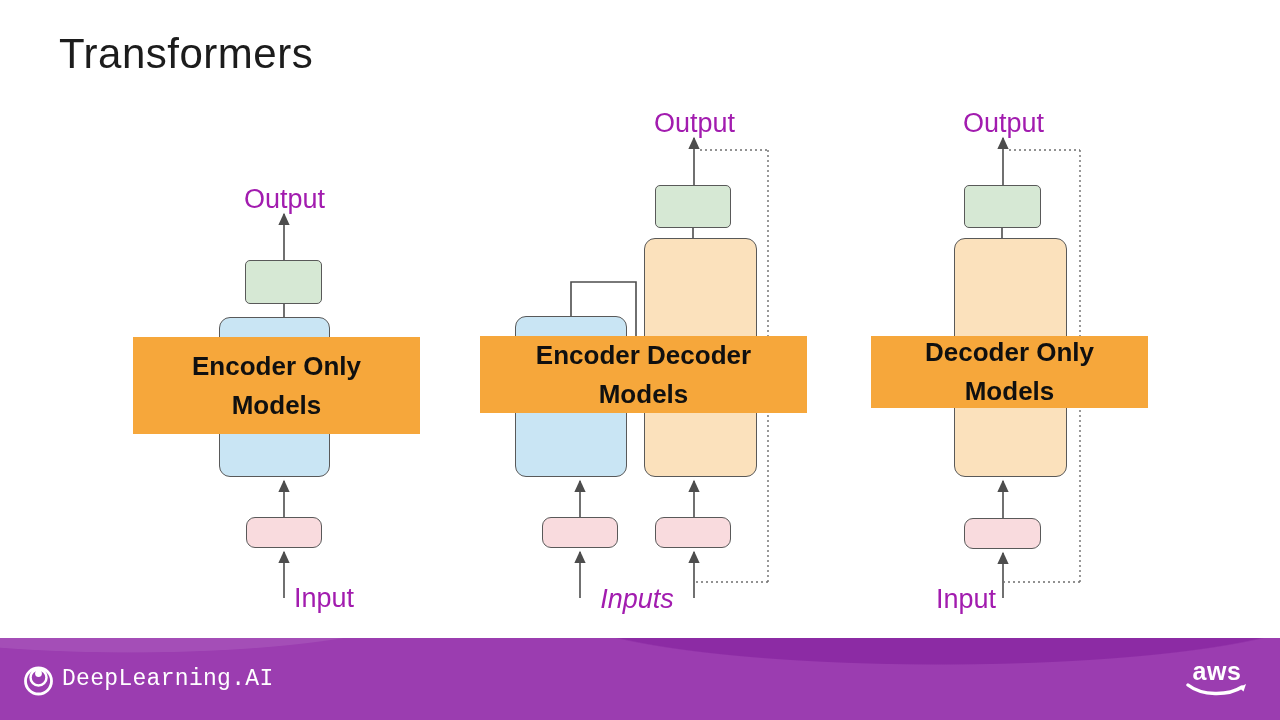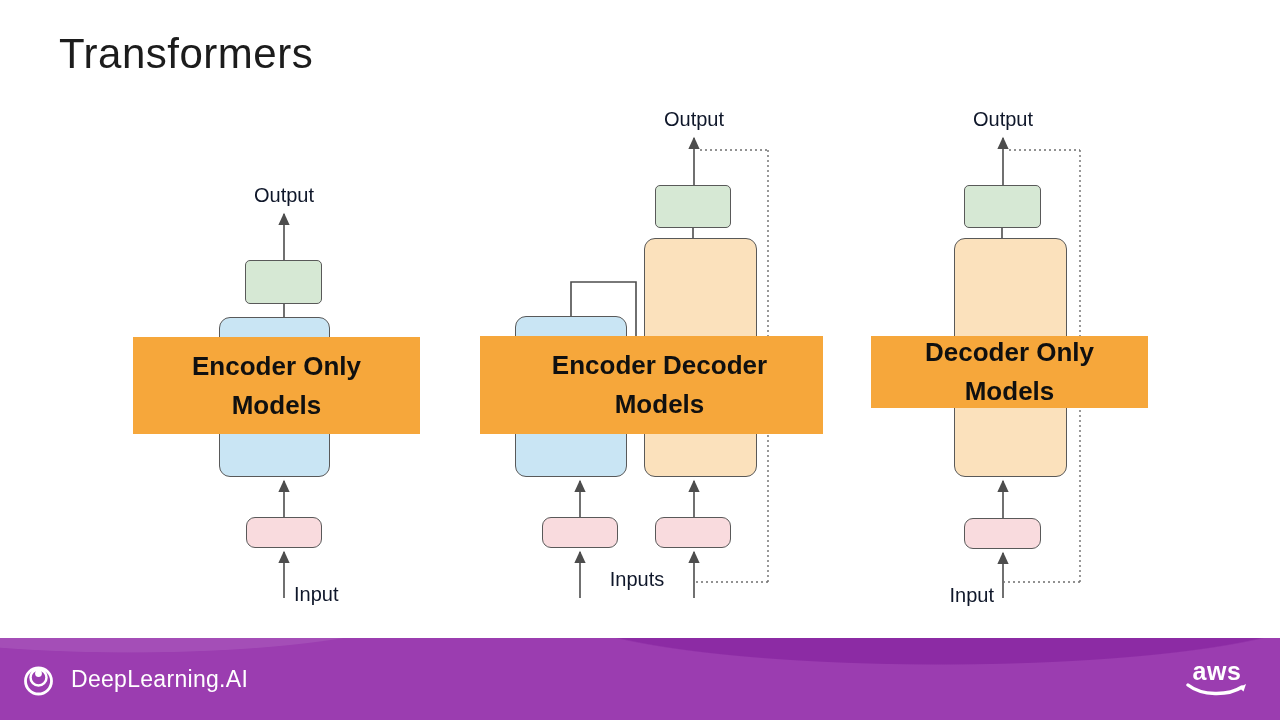--- a/index.html
+++ b/index.html
@@ -8,21 +8,21 @@
     background:#ffffff;
     font-family:"Liberation Sans", sans-serif;
   }
   .slide{position:absolute;inset:0;}
   .title{
     position:absolute;left:55px;top:26px;margin:4px;
     font-size:42px;font-weight:500;color:var(--title-color,#1c1c1c);
     letter-spacing:0.5px;
   }
   .lbl{
-    position:absolute;font-size:20px;color:#0f172a;z-index:1;
+    position:absolute;font-size:27px;color:#a21caf;z-index:1;
   }
   .lbl.center{text-align:center;}
   .lbl.right{text-align:right;}
   .box{
     position:absolute;z-index:1;box-sizing:border-box;
     border:1.6px solid var(--stroke-gray,#595959);
   }
   .box.green{background:var(--head-green,#D6E8D4);border-radius:5px;}
   .box.blue{background:var(--encoder-blue,#C9E5F4);border-radius:11px;}
   .box.peach{background:var(--decoder-peach,#FBE1BC);border-radius:11px;}
@@ -39,21 +39,21 @@
   }
   .footer{
     position:absolute;left:0;top:638px;width:1280px;height:82px;z-index:4;
     background:
       radial-gradient(ellipse 640px 95px at 940px -30px, #8C2BA4 0%, #8C2BA4 59%, rgba(140,43,164,0) 60%),
       radial-gradient(ellipse 520px 80px at 130px -30px, rgba(255,255,255,0.09) 0%, rgba(255,255,255,0.09) 55%, rgba(255,255,255,0) 56%),
       var(--footer-purple,#9B3DB0);
     display:flex;align-items:center;justify-content:space-between;
     padding:0 30px 0 22px;box-sizing:border-box;overflow:hidden;
   }
-  .brand{display:flex;align-items:center;gap:16px;color:#fff;}
+  .brand{display:flex;align-items:center;gap:7px;color:#fff;font-family:Liberation Mono, monospace;}
   .brand-name{font-size:23px;font-weight:500;letter-spacing:0.3px;}
   .aws{display:flex;flex-direction:column;align-items:center;color:#fff;width:66px;}
   .aws-text{font-size:25px;font-weight:bold;line-height:1;letter-spacing:0.5px;margin-bottom:-1px;}
 </style>
 </head>
 <body>
 
 <div class="slide">
 
   <h1 class="title">Transformers</h1>
@@ -63,21 +63,21 @@
   <div class="box blue" style="left:219px;top:317px;width:111px;height:160px;"></div>
   <div class="box pink" style="left:246px;top:517px;width:76px;height:31px;"></div>
   <div class="lbl" style="left:294px;top:583px;">Input</div>
 
   <div class="lbl center" style="left:654px;top:108px;width:80px;">Output</div>
   <div class="box green" style="left:655px;top:185px;width:76px;height:43px;"></div>
   <div class="box peach" style="left:644px;top:238px;width:113px;height:239px;"></div>
   <div class="box blue" style="left:515px;top:316px;width:112px;height:161px;"></div>
   <div class="box pink" style="left:542px;top:517px;width:76px;height:31px;"></div>
   <div class="box pink" style="left:655px;top:517px;width:76px;height:31px;"></div>
-  <div class="lbl center" style="left:597px;top:568px;width:80px;">Inputs</div>
+  <div class="lbl center" style="left:597px;top:584px;width:80px;font-style:italic;">Inputs</div>
 
   <div class="lbl center" style="left:963px;top:108px;width:80px;">Output</div>
   <div class="box green" style="left:964px;top:185px;width:77px;height:43px;"></div>
   <div class="box peach" style="left:954px;top:238px;width:113px;height:239px;"></div>
   <div class="box pink" style="left:964px;top:518px;width:77px;height:31px;"></div>
   <div class="lbl right" style="left:936px;top:584px;width:58px;">Input</div>
 
   <svg class="overlay" xmlns="http://www.w3.org/2000/svg">
     <defs>
       <marker id="ah" viewBox="0 0 10 10" refX="8.5" refY="5" markerWidth="8" markerHeight="8" orient="auto-start-reverse">
@@ -117,21 +117,21 @@
       <line x1="1009" y1="150" x2="1080" y2="150"></line>
       <line x1="1080" y1="150" x2="1080" y2="582"></line>
       <line x1="1080" y1="582" x2="1004" y2="582"></line>
     </g>
   </svg>
 
   <div class="banner" style="left:133px;top:337px;width:287px;height:97px;">
     <div>Encoder Only</div>
     <div>Models</div>
   </div>
-  <div class="banner" style="left:480px;top:336px;width:327px;height:98px;padding-left:16px;">
+  <div class="banner" style="left:480px;top:336px;width:327px;height:77px;">
     <div>Encoder Decoder</div>
     <div>Models</div>
   </div>
   <div class="banner" style="left:871px;top:336px;width:277px;height:72px;">
     <div>Decoder Only</div>
     <div>Models</div>
   </div>
 
   <div class="footer">
     <div class="brand">

